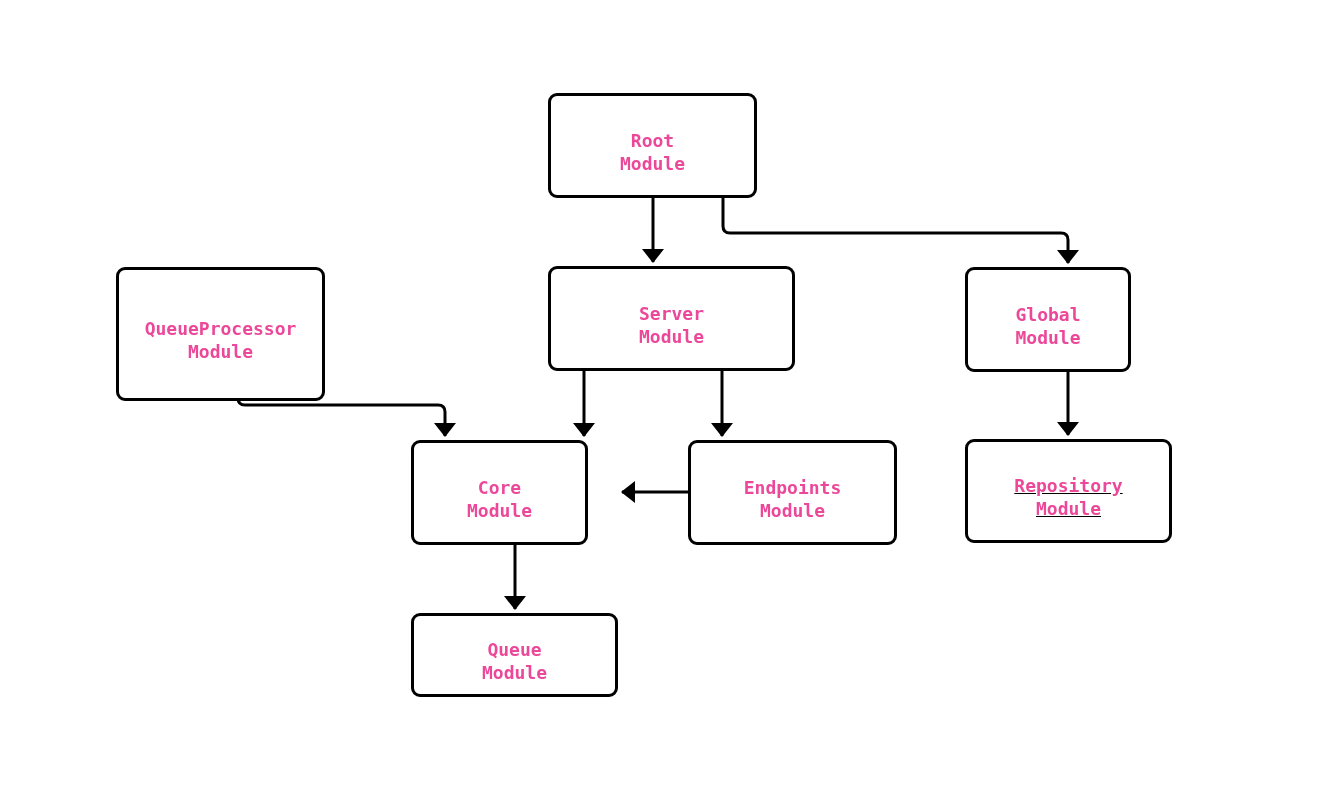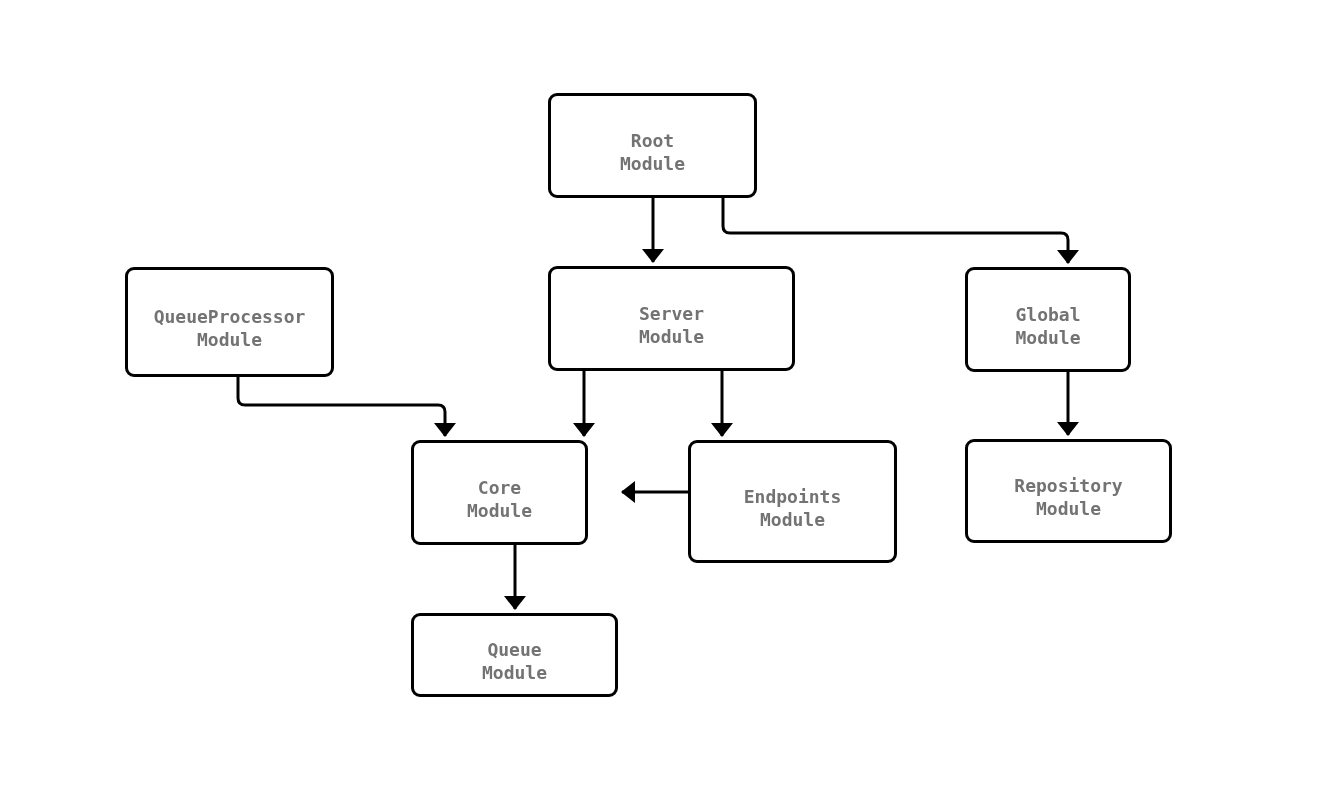--- a/index.html
+++ b/index.html
@@ -34,33 +34,33 @@
     border-radius: 9px;
     background: #ffffff;
     display: flex;
     align-items: center;
     justify-content: center;
   }
   .node-label {
     font-weight: bold;
     font-size: 18px;
     line-height: 23px;
-    color: #737373;
+    color: #ec4899;
     text-align: center;
     white-space: pre-line;
     margin-top: 12px;
   }
   
   .node-root         { left: 548px; top: 93px;  width: 209px; height: 105px; }
-  .node-queueproc    { left: 125px; top: 267px; width: 209px; height: 110px; }
+  .node-queueproc    { left: 116px; top: 267px; width: 209px; height: 134px; }
   .node-server       { left: 548px; top: 266px; width: 247px; height: 105px; }
   .node-global       { left: 965px; top: 267px; width: 166px; height: 105px; }
   .node-core         { left: 411px; top: 440px; width: 177px; height: 105px; }
-  .node-endpoints    { left: 688px; top: 440px; width: 209px; height: 123px; }
-  .node-repository   { left: 965px; top: 439px; width: 207px; height: 104px; }
+  .node-endpoints    { left: 688px; top: 440px; width: 209px; height: 105px; }
+  .node-repository   { left: 965px; top: 439px; width: 207px; height: 104px; text-decoration: underline; }
   .node-queue        { left: 411px; top: 613px; width: 207px; height: 84px; }
 </style>
 </head>
 <body>
 
 <div class="canvas">
 
   <svg class="edges-layer" width="1337" height="809" viewBox="0 0 1337 809" xmlns="http://www.w3.org/2000/svg">
     <defs>
       <marker id="arrowhead" markerUnits="userSpaceOnUse" viewBox="0 0 14 22" markerWidth="14" markerHeight="22" refX="13" refY="11" orient="auto">

